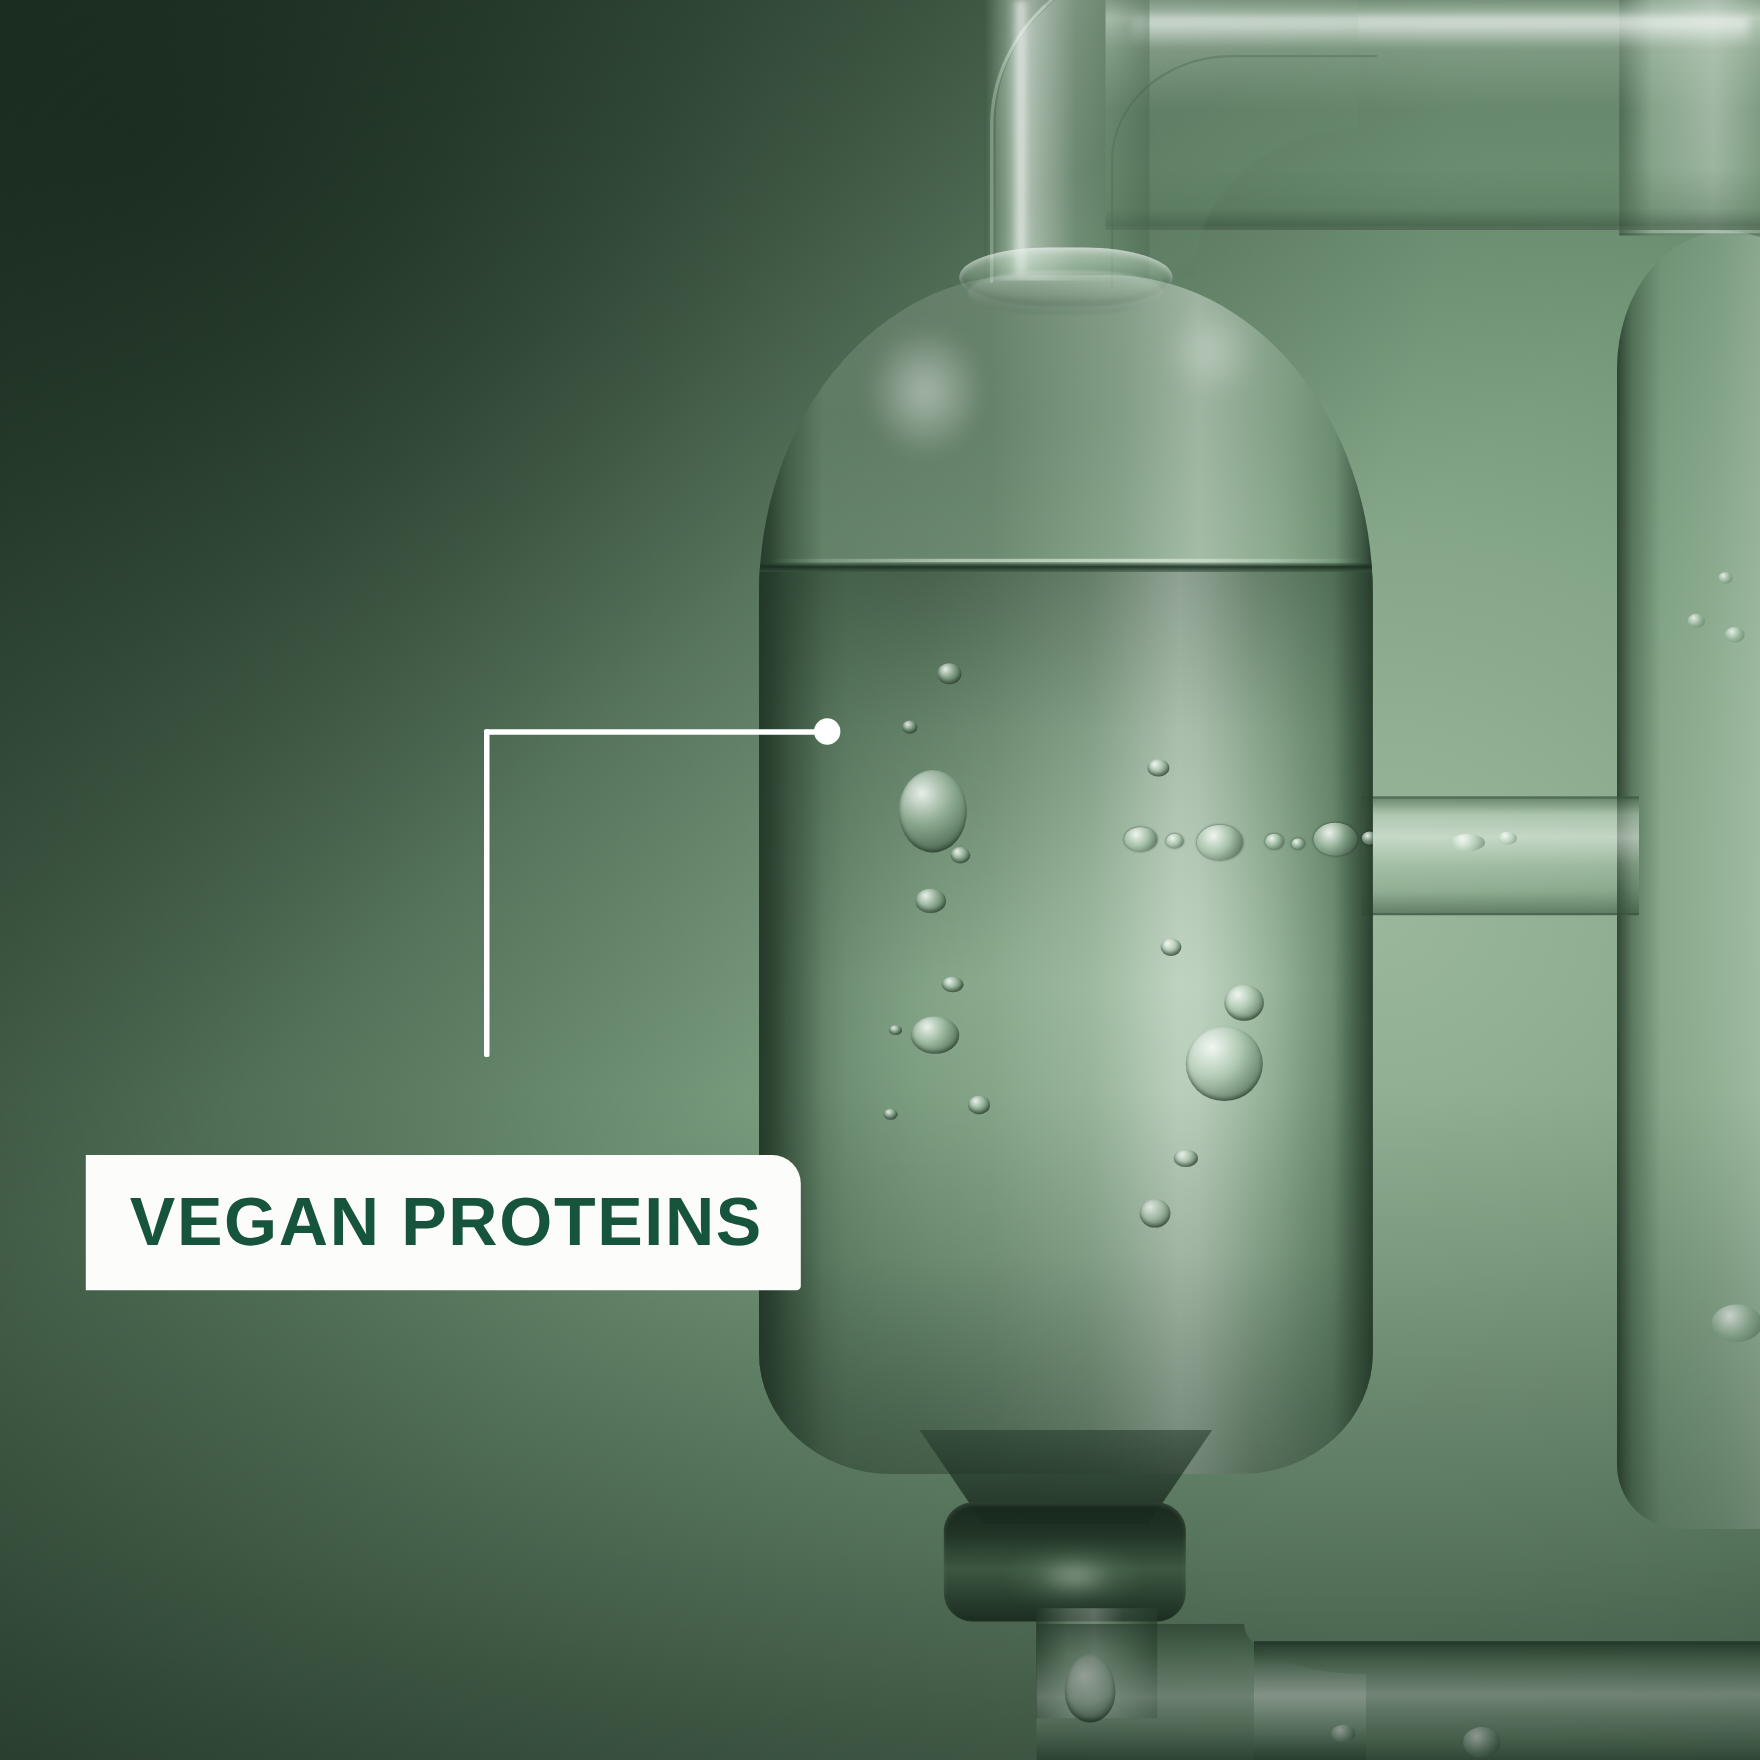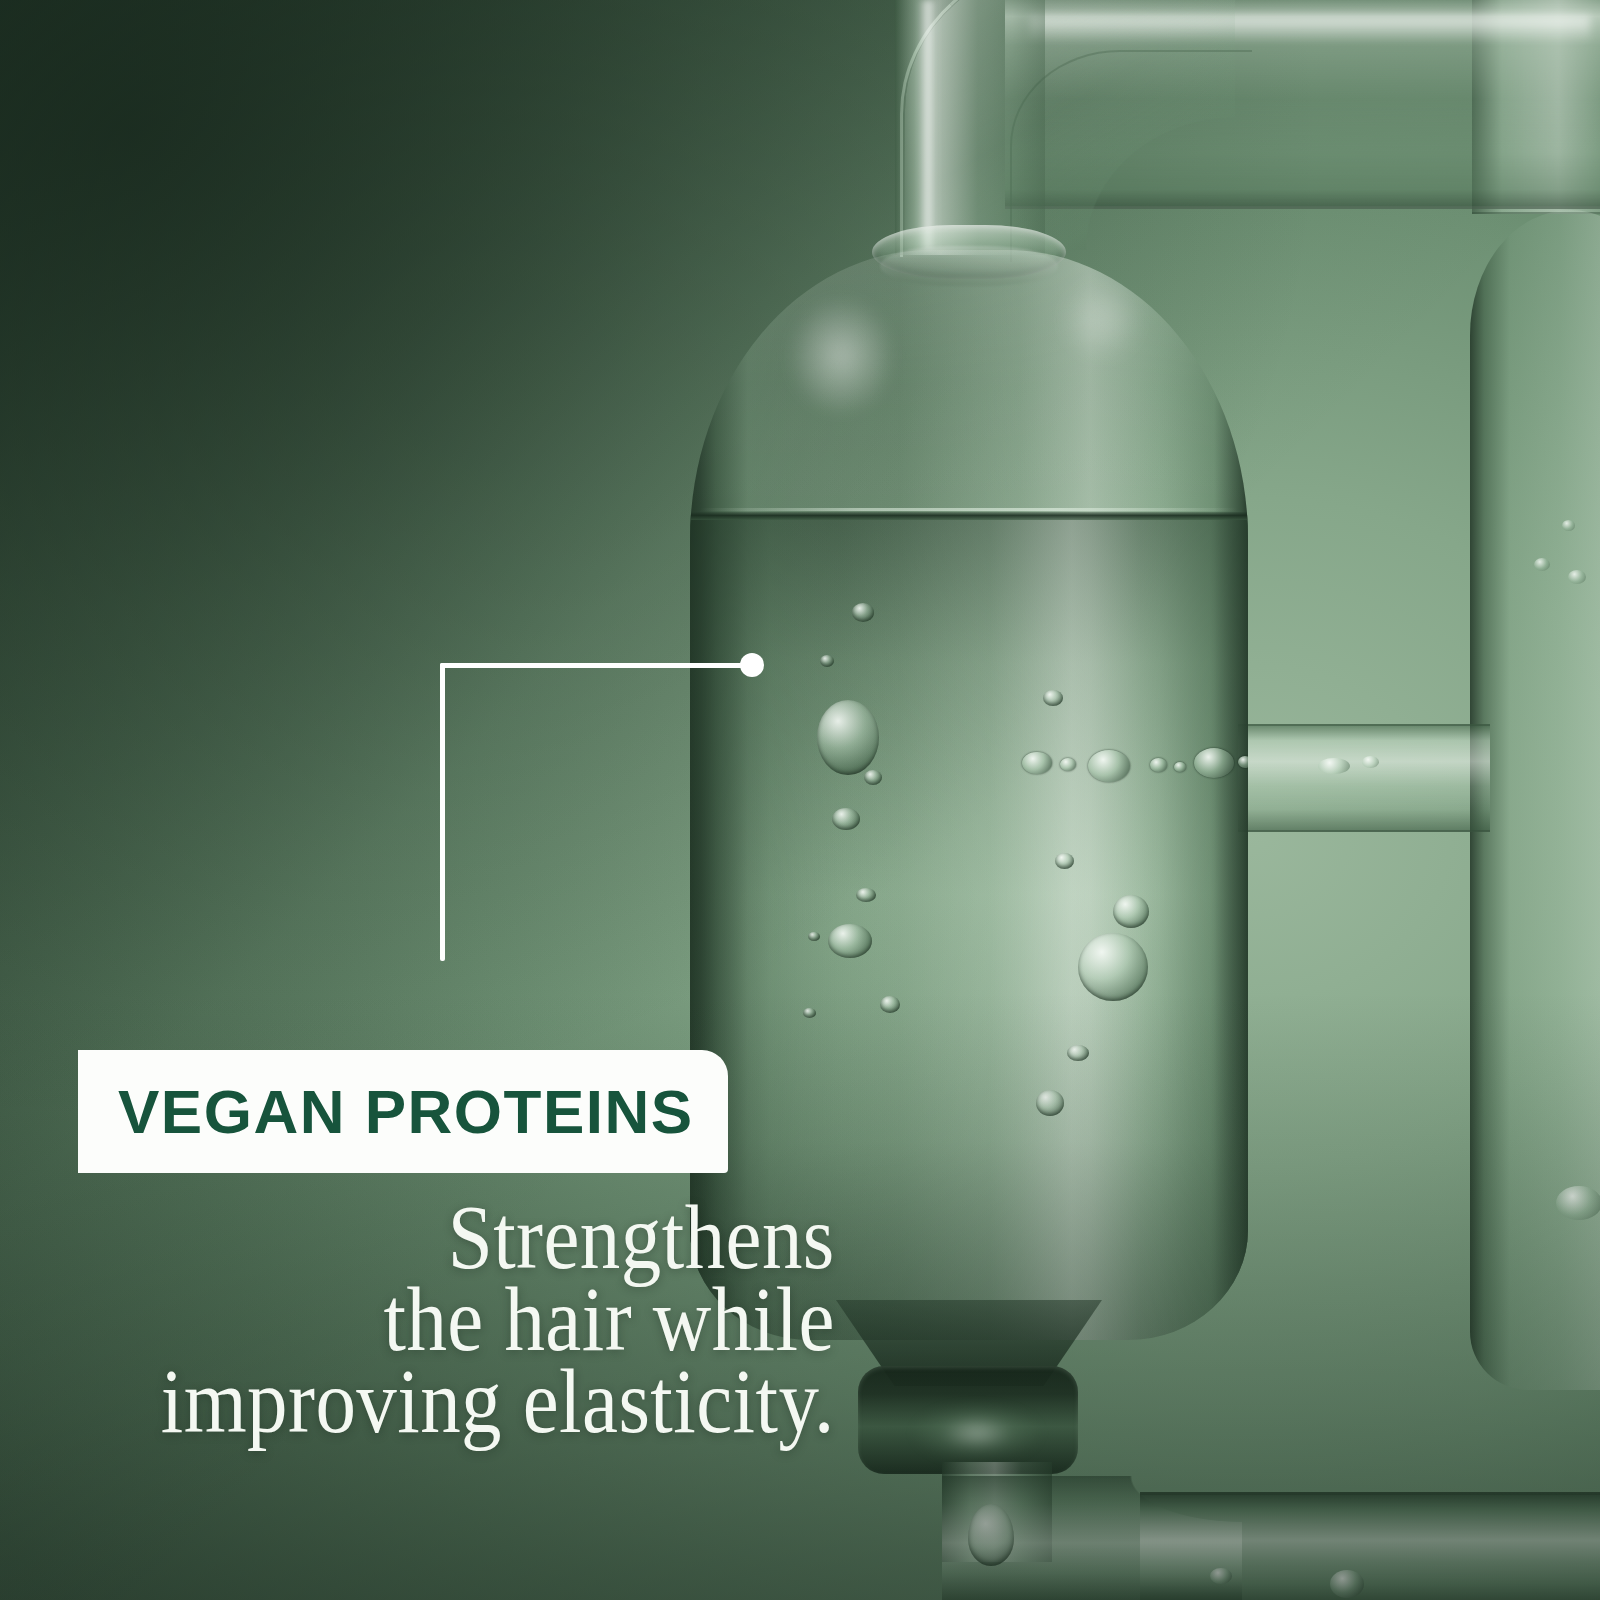--- a/index.html
+++ b/index.html
@@ -1,20 +1,19 @@
 <!DOCTYPE html>
 <html><head>
 <meta charset="utf-8">
 <style>
   html,body{margin:0;padding:0;background:#0d1410;}
   #stage{
     position:relative;width:1600px;height:1600px;overflow:hidden;
     font-family:"Liberation Sans",sans-serif;
     background:#44614b;
-    text-align:right;
   }
 
   
   .bg-base{
     position:absolute;inset:0;
     background:
       radial-gradient(115% 95% at 78% 52%, #9ab79c 0%, #86a78a 22%, #6e9174 42%, #55755b 62%, #3f5a45 82%, #33493a 100%);
   }
   .bg-vign{
     position:absolute;inset:0;
@@ -413,19 +412,14 @@
   <div class="bg-bottomdark"></div>
 
   <div class="leader-h"></div>
   <div class="leader-v"></div>
   <div class="leader-dot"></div>
 
   <div class="badge">
     <span class="badge-label">VEGAN PROTEINS</span>
   </div>
 
-  <div class="headline">
-    <span class="ln">Strengthens</span>
-    <span class="ln">the hair while</span>
-    <span class="ln">improving elasticity.</span>
-  </div>
 
 </div>
 
 </body></html>

